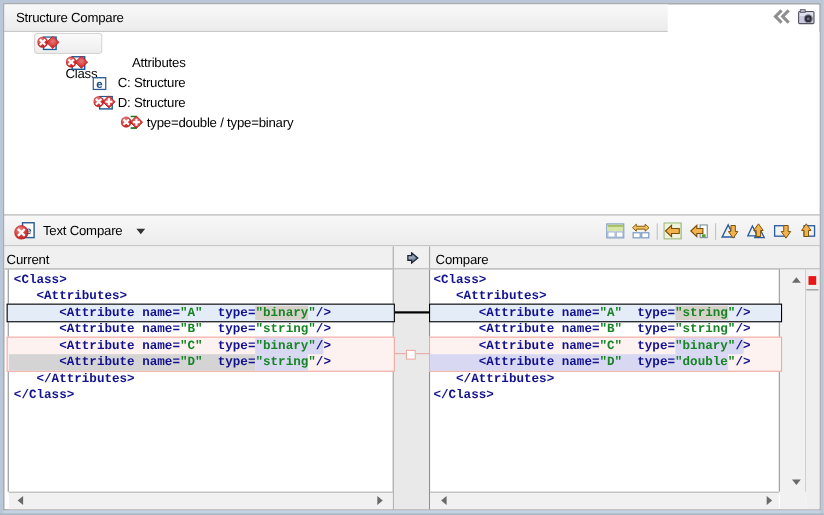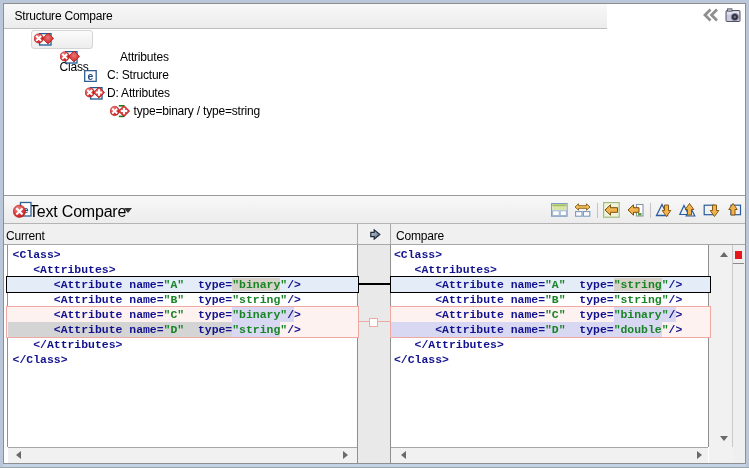--- a/index.html
+++ b/index.html
@@ -7,21 +7,21 @@
        font-family:"Liberation Sans",sans-serif;overflow:hidden;}
   .abs{position:absolute;}
   #frame{left:3px;top:3px;width:741px;height:459px;border:1px solid #8f8f8f;background:#fff;}
   #botline{left:3px;top:464px;width:743px;height:3px;background:#c3d3e3;}
   #botline2{left:0px;top:467px;width:749px;height:1px;background:#9aa5ad;}
   .hdr{background:linear-gradient(180deg,#f8f8f8,#ececec);}
   #hdr1{left:4px;top:4px;width:603px;height:24px;border-bottom:1px solid #bdbdbd;}
   #hdr1 span{position:absolute;left:10.5px;top:4.5px;font-size:12px;letter-spacing:-0.2px;color:#000;}
   #sep1{left:4px;top:195px;width:741px;height:1px;background:#9a9a9a;}
   #hdr2{left:4px;top:196px;width:741px;height:27px;border-bottom:1px solid #b4b4b4;}
-  #hdr2 .lbl{position:absolute;left:25px;top:7px;font-size:16px;letter-spacing:-0.2px;color:#000;text-align:center;}
+  #hdr2 .lbl{position:absolute;left:35px;top:7px;font-size:12px;letter-spacing:-0.2px;color:#000;text-align:center;}
   #phdr{left:4px;top:224px;width:741px;height:20px;background:#f0f0f0;border-bottom:1px solid #a8a8a8;}
   #phdr span{position:absolute;top:4.5px;font-size:12px;letter-spacing:-0.2px;color:#000;}
   #phdr .b{position:absolute;top:0;width:1px;height:20px;background:#a8a8a8;}
   .code{position:absolute;font-family:"Liberation Mono",monospace;font-weight:bold;font-size:11.45px;
         line-height:15px;white-space:pre;color:#12128f;letter-spacing:0;}
   .code .g{color:#178425;}
   .blackbox{position:absolute;border:1.4px solid #000;background:#e4ecf8;box-sizing:border-box;}
   .pinkbox{position:absolute;border:1px solid #f0a8a2;background:#fdf2f0;box-sizing:border-box;}
   .row{position:absolute;font-size:12px;letter-spacing:-0.2px;color:#000;}
 </style>
@@ -97,26 +97,26 @@
 
 <svg class="abs" style="left:84px;top:69.5px" width="13" height="12" viewBox="0 0 13 12">
   <rect x="0.7" y="0.6" width="11.5" height="10.8" fill="#fdfdfd" stroke="#2e5e94" stroke-width="1.3"></rect>
   <text x="6.5" y="9.6" font-family="Liberation Sans" font-size="10.5" font-weight="bold" fill="#1d4f86" text-anchor="middle">e</text>
 </svg>
 <div class="row" style="left:107px;top:68px;">C: Structure</div>
 
 <svg class="abs" style="left:84.8px;top:86.6px" width="20" height="13" viewBox="0 0 20 13">
     <use href="#confp"></use>
   </svg>
-<div class="row" style="left:107px;top:86px;">D: Attributes</div>
+<div class="row" style="left:107px;top:86px;">D: Structure</div>
 
 <svg class="abs" style="left:109.7px;top:104.8px" width="20" height="13" viewBox="0 0 20 13">
     <use href="#confg"></use>
   </svg>
-<div class="row" style="left:133.5px;top:104px;">type=binary / type=string</div>
+<div class="row" style="left:133.5px;top:104px;">type=double / type=binary</div>
 
 <div class="abs" id="sep1"></div>
 <div class="abs hdr" id="hdr2">
     <span class="lbl">Text Compare</span>
   </div>
 <svg class="abs" style="left:13px;top:201px" width="19" height="17" viewBox="0 0 19 17">
   <rect x="7.5" y="1.5" width="10.5" height="13.5" fill="#fff" stroke="#2e5e94" stroke-width="1.3"></rect>
   <text x="13" y="12" font-family="Liberation Sans" font-size="9.5" font-weight="bold" fill="#1d4f86" text-anchor="middle">e</text>
   <circle cx="6.4" cy="10.3" r="6.2" fill="url(#rg)" stroke="#b82020" stroke-width="0.6"></circle>
   <path d="M3.3 7.2 L9.5 13.4 M9.5 7.2 L3.3 13.4" stroke="#fff" stroke-width="2.1"></path>

